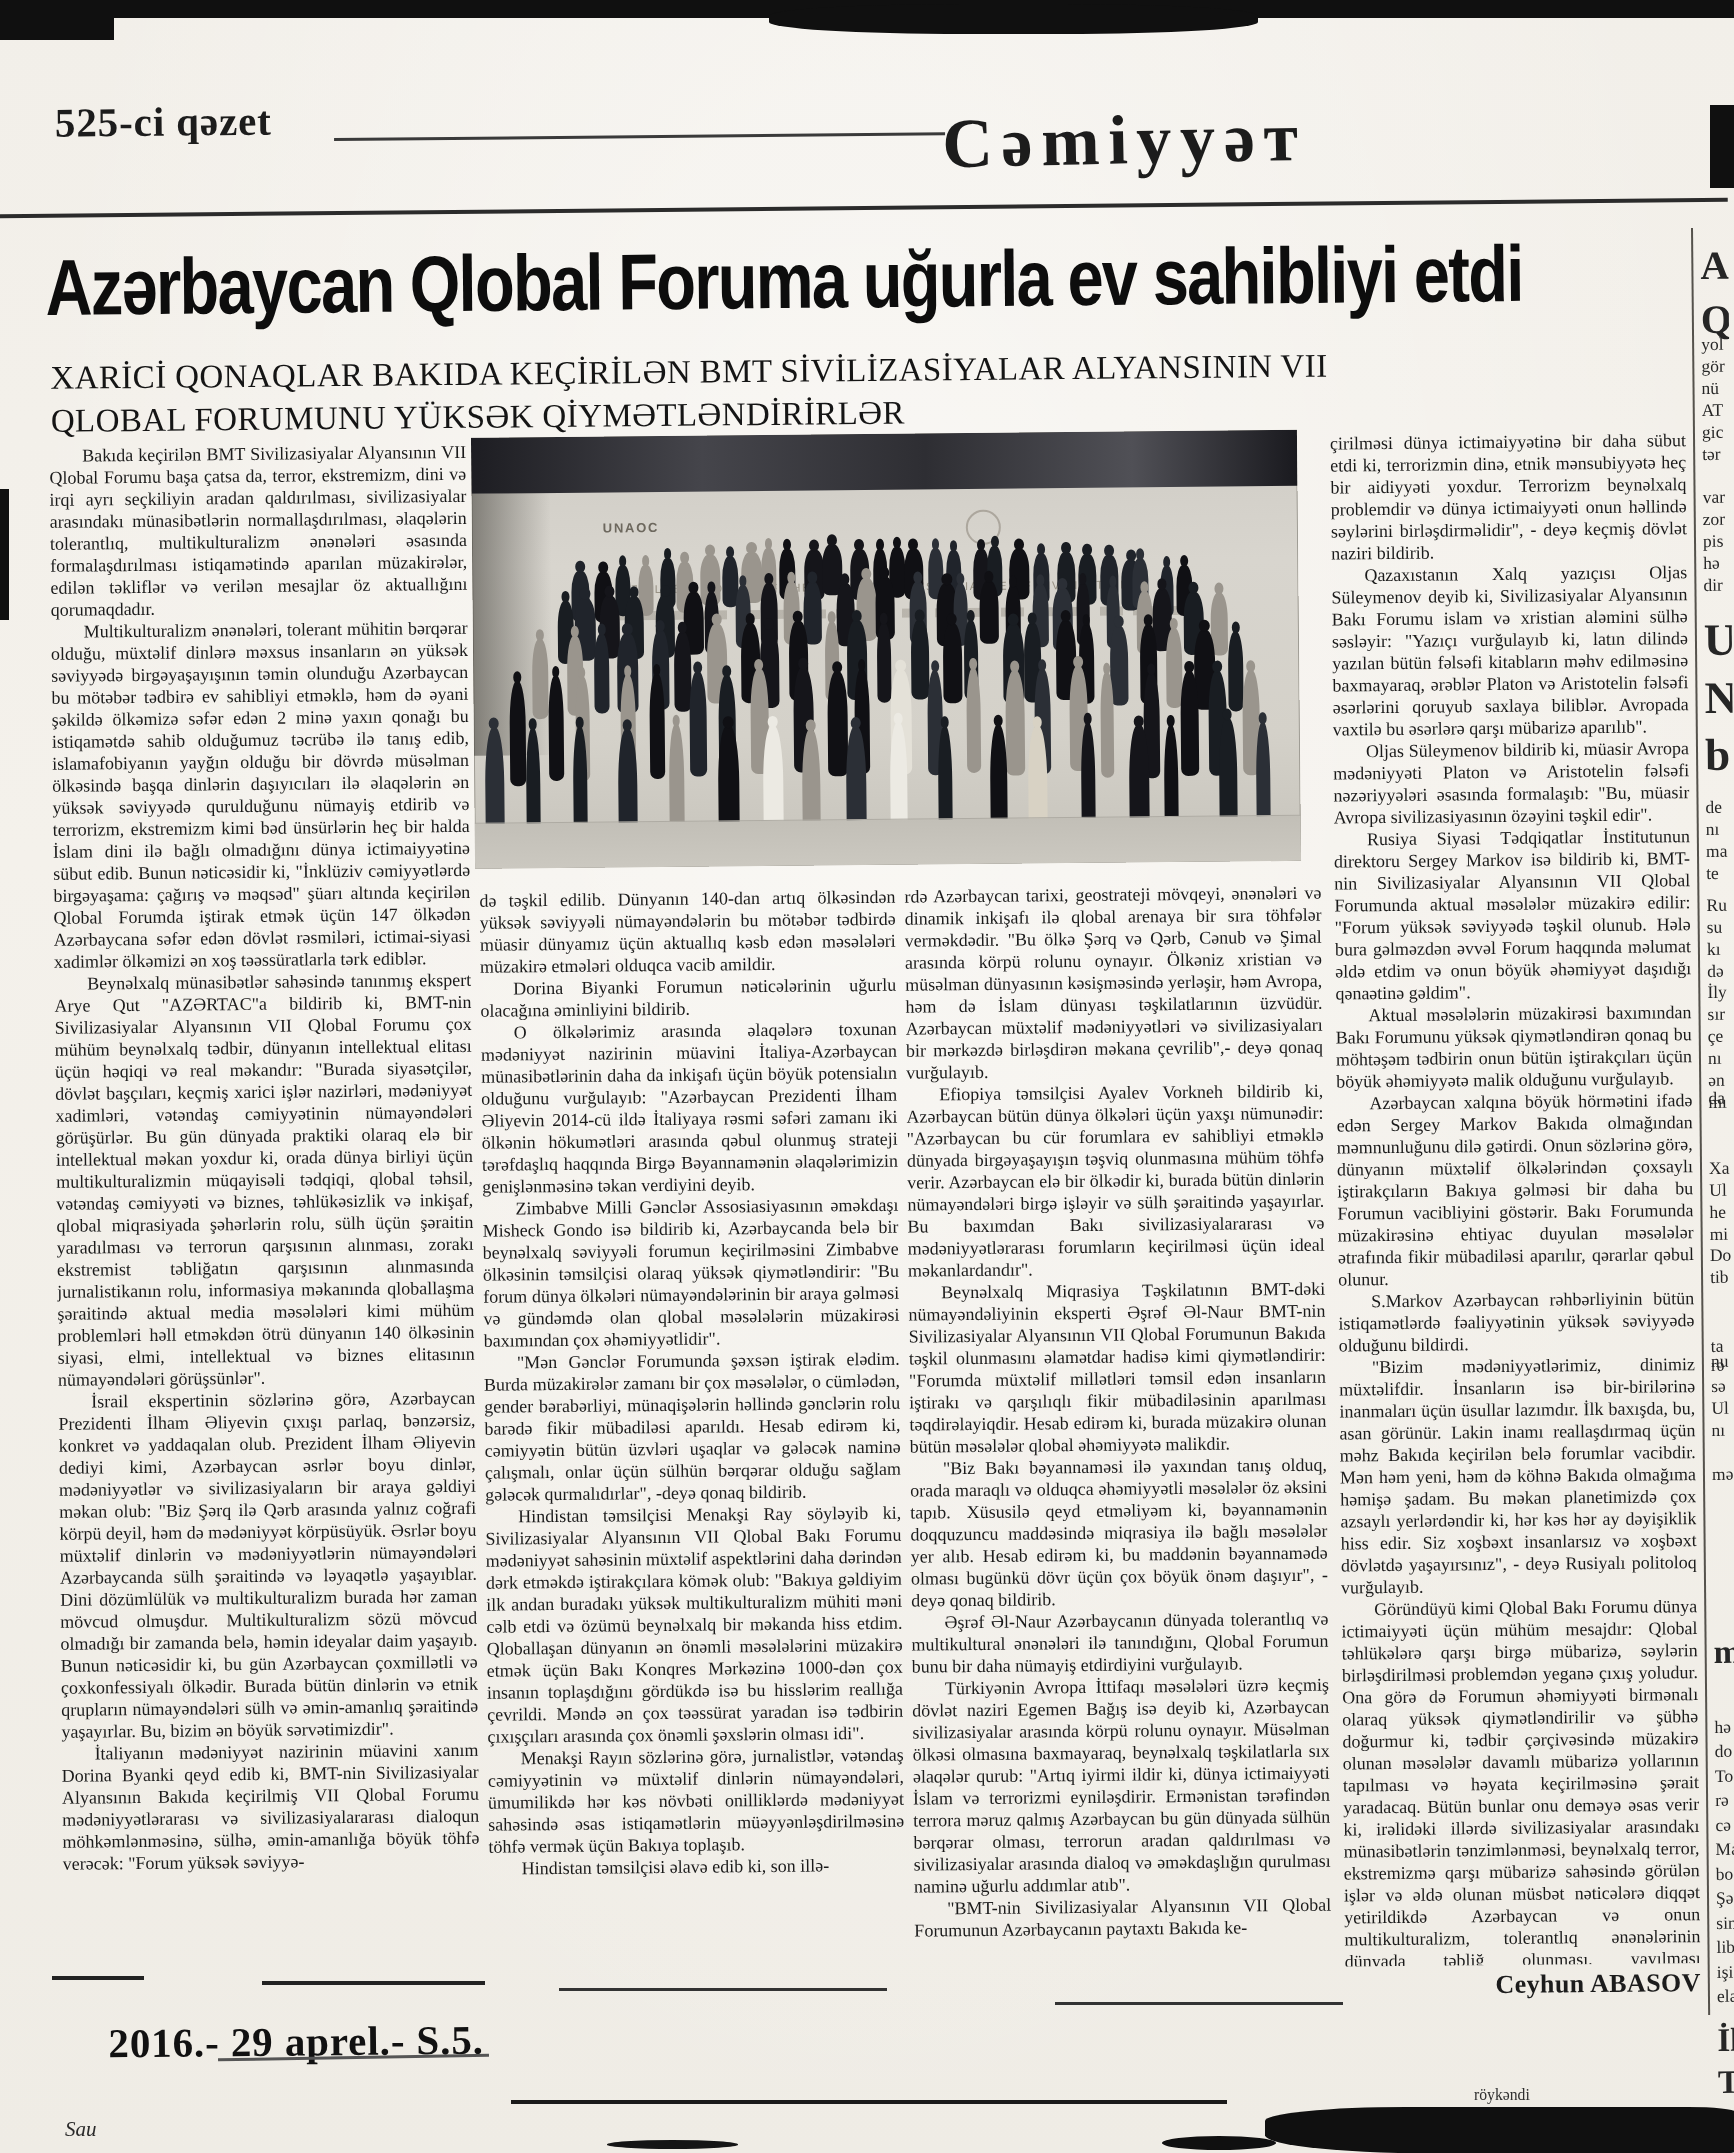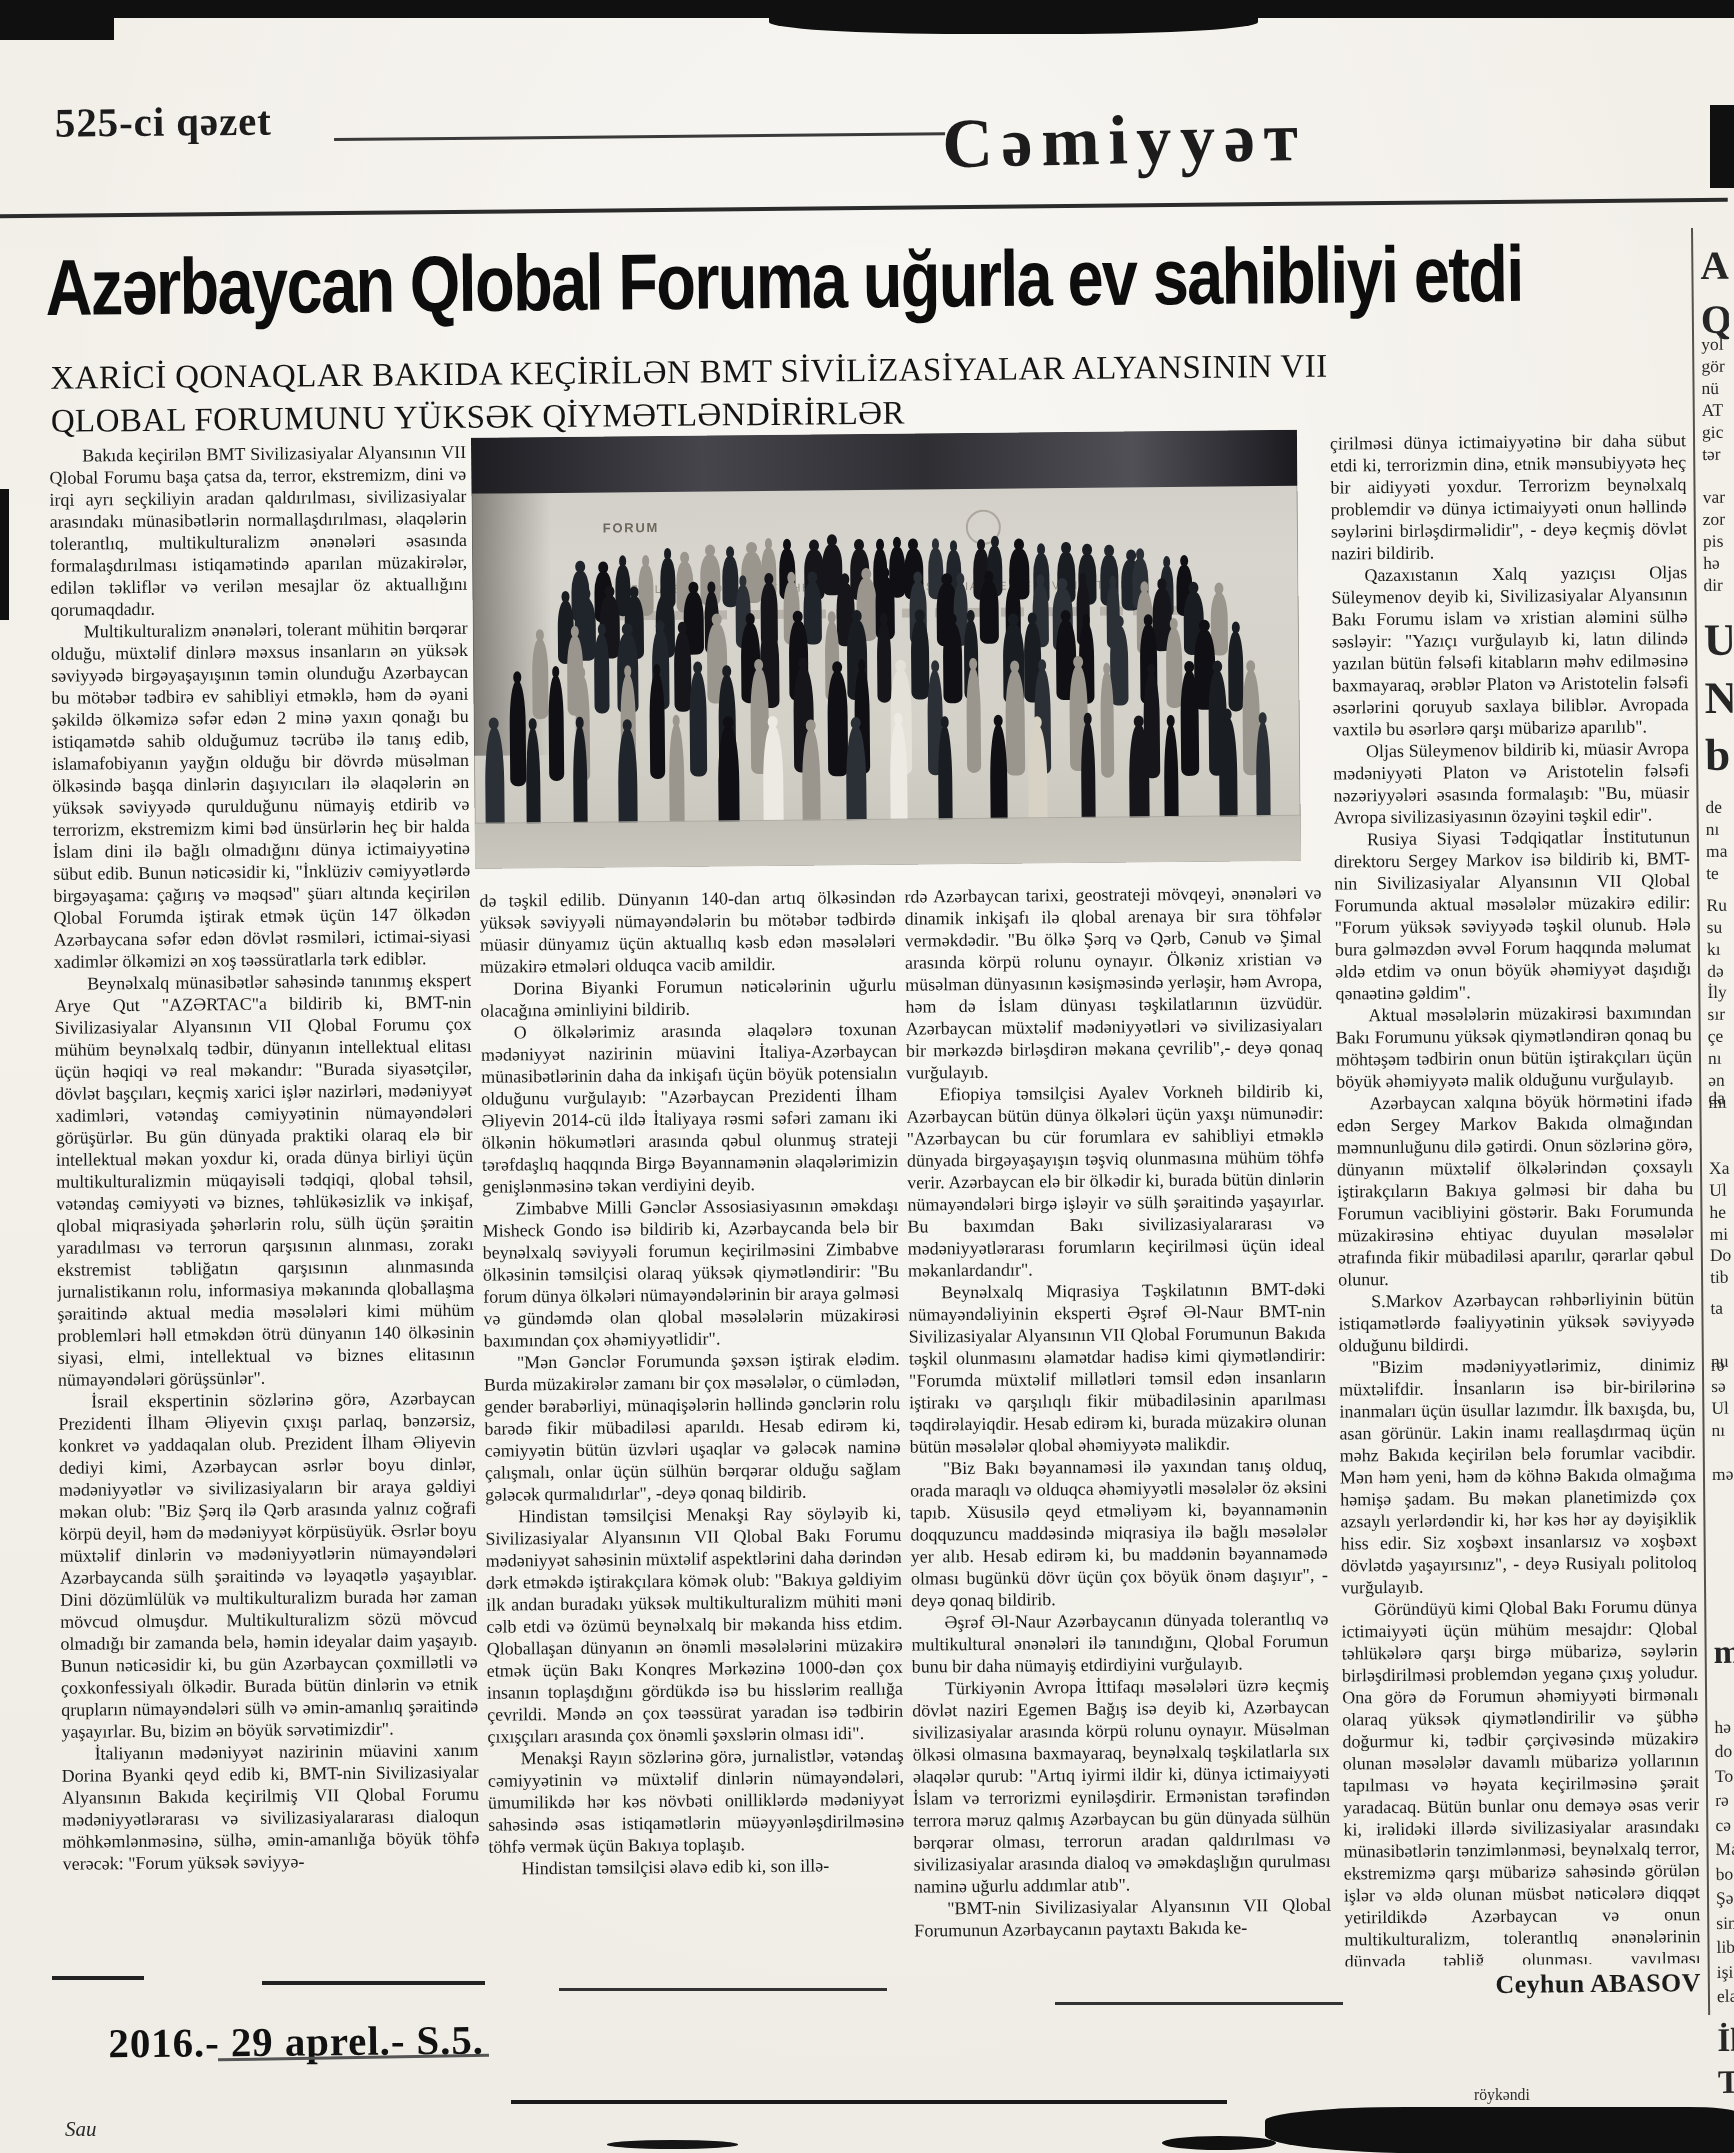--- a/index.html
+++ b/index.html
@@ -89,21 +89,21 @@
     <div class="rule-1"></div>
     <div class="section-title">Cəmiyyəт</div>
     <div class="rule-2"></div>
 
     <div class="headline">Azərbaycan Qlobal Foruma uğurla ev sahibliyi etdi</div>
     <div class="subheadline">XARİCİ QONAQLAR BAKIDA KEÇİRİLƏN BMT SİVİLİZASİYALAR ALYANSININ VII QLOBAL FORUMUNU YÜKSƏK QİYMƏTLƏNDİRİRLƏR</div>
 
     <div class="photo">
       <div class="photo-topband"></div>
       <div class="photo-leftshade"></div>
-      <div class="photo-unaoc">FORUM</div>
+      <div class="photo-unaoc">UNAOC</div>
       <div class="photo-logo"></div>
       <div class="photo-banner">7 GLOBAL FORUM OF THE UNITED NATIONS ALLIANCE OF CIVILIZATIONS</div>
       <div class="photo-banner2"></div>
       <div id="crowd" style="position:absolute;inset:0;">
           <i class="person" style="left: 99px; top: 134px; width: 18.4px; height: 51px; background: rgb(32, 36, 43);"></i>
           <i class="person" style="left: 122px; top: 135px; width: 18.3px; height: 51px; background: rgb(16, 16, 20);"></i>
           <i class="person" style="left: 143px; top: 129px; width: 14.6px; height: 51px; background: rgb(25, 29, 34);"></i>
           <i class="person" style="left: 166px; top: 129px; width: 14.6px; height: 51px; background: rgb(154, 149, 141);"></i>
           <i class="person" style="left: 188px; top: 122px; width: 15px; height: 51px; background: rgb(25, 29, 34);"></i>
           <i class="person" style="left: 204px; top: 126px; width: 16.5px; height: 51px; background: rgb(154, 149, 141);"></i>
@@ -300,21 +300,21 @@
         <span class="sm" style="top: 1078px;">ən</span>
         <span class="sm" style="top: 1100px;">mı</span>
         <span class="sm" style="top: 1096px;">da</span>
         <span class="sm" style="top: 1166px; font-family: Liberation Serif, serif;">Xa</span>
         <span class="sm" style="top: 1188px;">Ul</span>
         <span class="sm" style="top: 1210px;">he</span>
         <span class="sm" style="top: 1232px;">mi</span>
         <span class="sm" style="top: 1253px;">Do</span>
         <span class="sm" style="top: 1275px;">tib</span>
         <span class="sm" style="top: 1359px;">nu</span>
-        <span class="sm" style="top: 1306px;">ta</span>
+        <span class="sm" style="top: 1344px;">ta</span>
         <span class="sm" style="top: 1363px;">rə</span>
         <span class="sm" style="top: 1384px;">sə</span>
         <span class="sm" style="top: 1406px;">Ul</span>
         <span class="sm" style="top: 1428px;">nı</span>
         <span class="sm" style="top: 1472px;">mə</span>
         <span class="h3" style="top: 1642px;">m</span>
         <span class="sm" style="top: 1725px;">hə</span>
         <span class="sm" style="top: 1749px;">do</span>
         <span class="sm" style="top: 1774px;">To</span>
         <span class="sm" style="top: 1798px;">rə</span>

